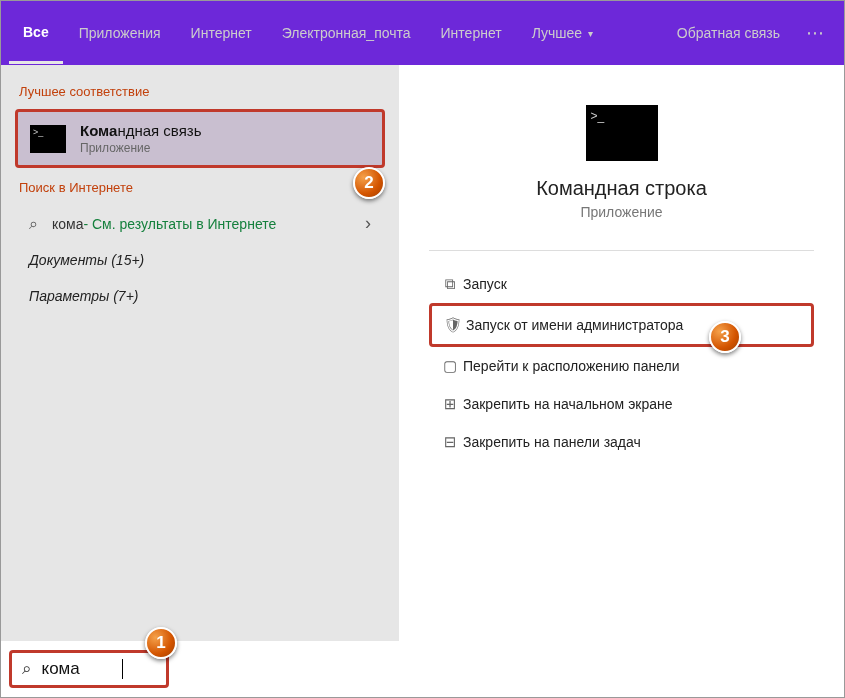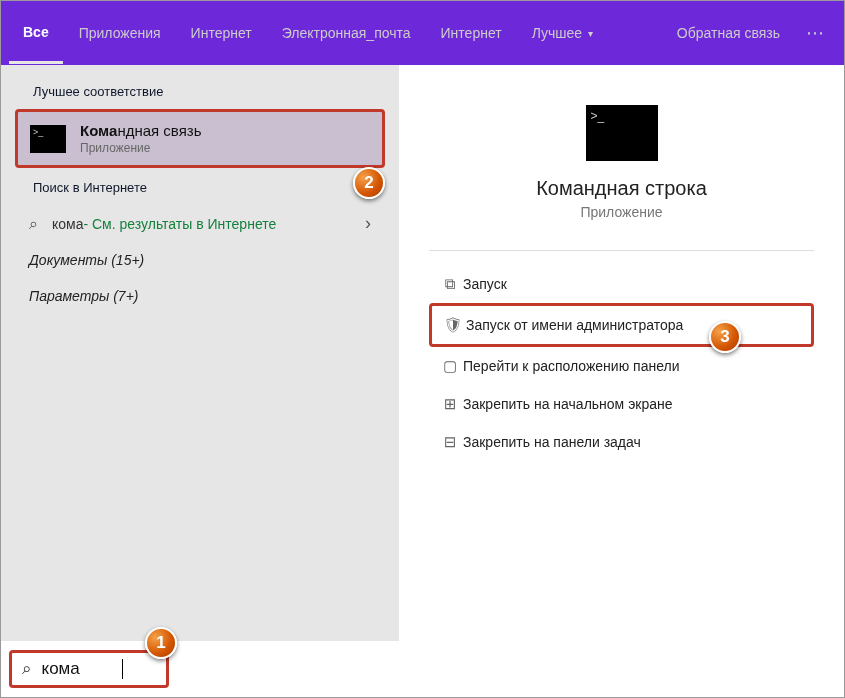--- a/index.html
+++ b/index.html
@@ -15,21 +15,21 @@
     .tab.active { color: #fff; font-weight: 600; border-bottom: 3px solid #e6e6e6; }
     .tab .chev { margin-left: 6px; font-size: 10px; }
     .spacer { flex: 1; }
     .feedback { padding: 18px 14px; color: #ccc; cursor: pointer; text-align: right; }
     .more { padding: 18px 10px; color: #ccc; cursor: pointer; font-size: 18px; letter-spacing: 2px; }
 
     .main { display: flex; height: 580px; }
     .left { width: 398px; background: #e6e6e6; padding: 15px 14px; position: relative; }
     .right { flex: 1; background: #fff; padding: 20px 30px; }
 
-    .section-header { font-size: 13px; color: #0f172a; margin: 4px 0 10px 18px; }
+    .section-header { font-size: 13px; color: #c2410c; margin: 4px 0 10px 4px; }
     .result-item {
       display: flex; align-items: center; padding: 8px 12px; margin: 0 0 4px 0;
       border-radius: 2px; cursor: pointer; position: relative;
     }
     .result-item.best {
       background: #c9bfd0;
       border: 3px solid #c0392b;
       border-radius: 4px;
       margin-bottom: 12px;
       padding: 10px 12px;

